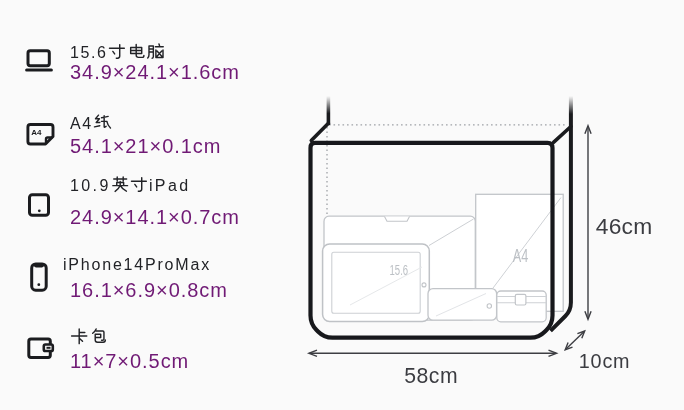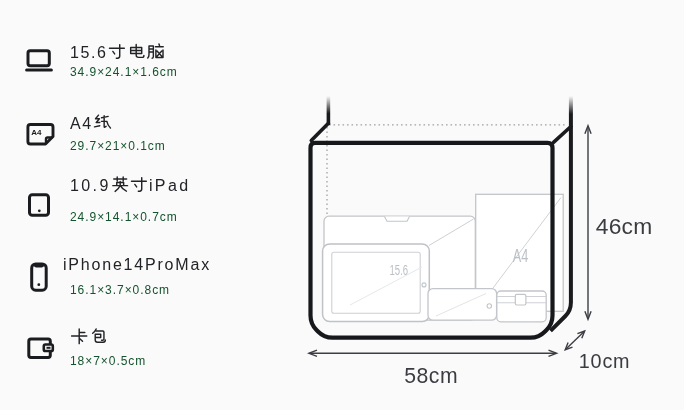--- a/index.html
+++ b/index.html
@@ -1,19 +1,19 @@
 <!DOCTYPE html>
 <html><head>
 <meta charset="utf-8">
 <style>
 html,body{margin:0;padding:0;}
 body{width:684px;height:410px;background:#fafafa;font-family:"Liberation Sans",sans-serif;overflow:hidden;position:relative;}
 .abs{position:absolute;}
 .title{font-size:16px;letter-spacing:1.6px;color:#222327;white-space:nowrap;line-height:16px;}
-.sub{font-size:12px;letter-spacing:0.95px;color:#14532d;white-space:nowrap;line-height:16px;}
+.sub{font-size:20px;letter-spacing:0.95px;color:#701a75;white-space:nowrap;line-height:16px;}
 .cjk{width:18.4px;height:18.4px;vertical-align:-3.1px;margin:0 0.35px;}
 .cjk path{fill:none;stroke:#222327;stroke-width:1.25;stroke-linecap:round;stroke-linejoin:round;}
 </style>
 </head>
 <body>
 
 <svg class="abs" style="left:24px;top:47px" width="30" height="27" viewBox="0 0 30 27">
 <rect x="4" y="3.8" width="21.3" height="15" rx="2.2" fill="none" stroke="#1b1c1f" stroke-width="3"></rect>
 <rect x="1.1" y="21.5" width="27.8" height="3.1" rx="1.5" fill="#1b1c1f"></rect>
 </svg>
@@ -31,21 +31,21 @@
 <svg class="abs" style="left:25.5px;top:122.5px" width="29" height="24" viewBox="0 0 29 24">
 <path d="M4.4,1.5 H24.5 Q27,1.5 27,4 V13.5 L19.5,21 H4.4 Q1.9,21 1.9,18.5 V4 Q1.9,1.5 4.4,1.5 Z" fill="none" stroke="#1b1c1f" stroke-width="2.9" stroke-linejoin="round"></path>
 <path d="M20,21 V16 Q20,14.5 21.5,14.5 H26.5" fill="none" stroke="#1b1c1f" stroke-width="2.4"></path>
 <text x="5.2" y="11.8" font-size="8" font-weight="bold" fill="#1b1c1f" font-family="Liberation Sans">A4</text>
 </svg>
 
 <div class="abs title" style="left:70px;top:114px">A4<svg class="cjk" viewBox="0 0 16 16">
       <path d="M4.8,1 L2.2,4.2 H5.6 L2.8,7.4 H5.9 M1.3,11.2 L5.9,10.2 M7.4,3.2 Q10.4,2.7 13.2,2.1 M9.7,1.6 V10.9 Q9.7,11.6 10.3,11.4 L11.4,10.7 M7.3,6.4 H12.2 M12,6.4 Q12.8,9.9 15.2,12.1"></path>
     </svg></div>
 
-<div class="abs sub" style="left:70px;top:138px">29.7×21×0.1cm</div>
+<div class="abs sub" style="left:70px;top:138px">54.1×21×0.1cm</div>
 
 <svg class="abs" style="left:26px;top:191px" width="26" height="28" viewBox="0 0 26 28">
 <rect x="3.5" y="3.7" width="19" height="20.5" rx="2.8" fill="none" stroke="#1b1c1f" stroke-width="3"></rect>
 <circle cx="13.3" cy="19.8" r="1.4" fill="#1b1c1f"></circle>
 </svg>
 
 <div class="abs title" style="left:70px;top:176px;letter-spacing:2.4px">10.9<svg class="cjk" viewBox="0 0 16 16">
       <path d="M2.4,2.6 H13.6 M5.4,0.8 V4.4 M10.6,0.8 V4.4 M5,5.6 V8.4 M5,5.6 H11 M11,5.6 V8.4 M1.6,8.4 H14.4 M8,4.8 V8.4 M7.8,8.4 Q6.6,11.4 3.6,13.4 M8.2,8.4 Q9.8,11.6 13.4,13.2"></path>
     </svg><svg class="cjk" viewBox="0 0 16 16">
       <path d="M1.3,4.6 H14.2 M10.2,1.4 V11.4 Q10.2,13.2 8.4,13.3 L7.2,13.2 M4.2,7.3 L5.8,9.5"></path>
@@ -54,35 +54,35 @@
 <div class="abs sub" style="left:70px;top:209.4px">24.9×14.1×0.7cm</div>
 
 <svg class="abs" style="left:28px;top:261px" width="22" height="32" viewBox="0 0 22 32">
 <rect x="3.7" y="3" width="14.5" height="26.2" rx="4" fill="none" stroke="#1b1c1f" stroke-width="3"></rect>
 <path d="M5.8,3 H16.1 V4.1 Q16.1,6.4 13.9,6.4 H8 Q5.8,6.4 5.8,4.1 Z" fill="#1b1c1f"></path>
 <circle cx="10.8" cy="23.7" r="1.4" fill="#1b1c1f"></circle>
 </svg>
 
 <div class="abs title" style="left:63px;top:257px;letter-spacing:1.8px">iPhone14ProMax</div>
 
-<div class="abs sub" style="left:70px;top:281.9px">16.1×3.7×0.8cm</div>
+<div class="abs sub" style="left:70px;top:281.9px">16.1×6.9×0.8cm</div>
 
 <svg class="abs" style="left:25px;top:335px" width="30" height="26" viewBox="0 0 30 26">
 <rect x="3.8" y="4" width="21.5" height="18.5" rx="2.2" fill="none" stroke="#1b1c1f" stroke-width="3"></rect>
 <rect x="18.8" y="9.5" width="9" height="6.5" rx="1.6" fill="#fafafa" stroke="#1b1c1f" stroke-width="2.6"></rect>
 <path d="M21.5,12.8 H25.5" stroke="#1b1c1f" stroke-width="2"></path>
 </svg>
 
 <div class="abs title" style="left:70px;top:328px"><svg class="cjk" viewBox="0 0 16 16">
       <path d="M8,0.8 V13.6 M8,3.9 H12.9 M1.4,7 H14.6 M8.3,9.2 L10.9,11.6"></path>
     </svg><svg class="cjk" viewBox="0 0 16 16">
       <path d="M6.2,0.9 Q5.4,2.9 3.2,4.6 M6.2,2.6 H12 Q13,2.6 13,3.6 V9.4 Q13,10.9 11.5,10.7 L10.9,10.6 M5.4,5.4 H10.2 V8.3 H5.4 Z M5.4,8.3 V10.5 Q5.4,12.4 7.4,12.4 H12.4 Q14.2,12.4 14.2,10.5"></path>
     </svg></div>
 
-<div class="abs sub" style="left:70px;top:352.5px">18×7×0.5cm</div>
+<div class="abs sub" style="left:70px;top:352.5px">11×7×0.5cm</div>
 
 <svg class="abs" style="left:0;top:0" width="684" height="410" viewBox="0 0 684 410">
 <defs>
 <linearGradient id="gL" gradientUnits="userSpaceOnUse" x1="0" y1="96" x2="0" y2="126">
 <stop offset="0" stop-color="#1a1b1e" stop-opacity="0"></stop>
         <stop offset="0.58" stop-color="#1a1b1e" stop-opacity="1"></stop>
         <stop offset="1" stop-color="#1a1b1e" stop-opacity="1"></stop>
 </linearGradient>
 <linearGradient id="gR" gradientUnits="userSpaceOnUse" x1="0" y1="96" x2="0" y2="330">
 <stop offset="0" stop-color="#1a1b1e" stop-opacity="0"></stop>

